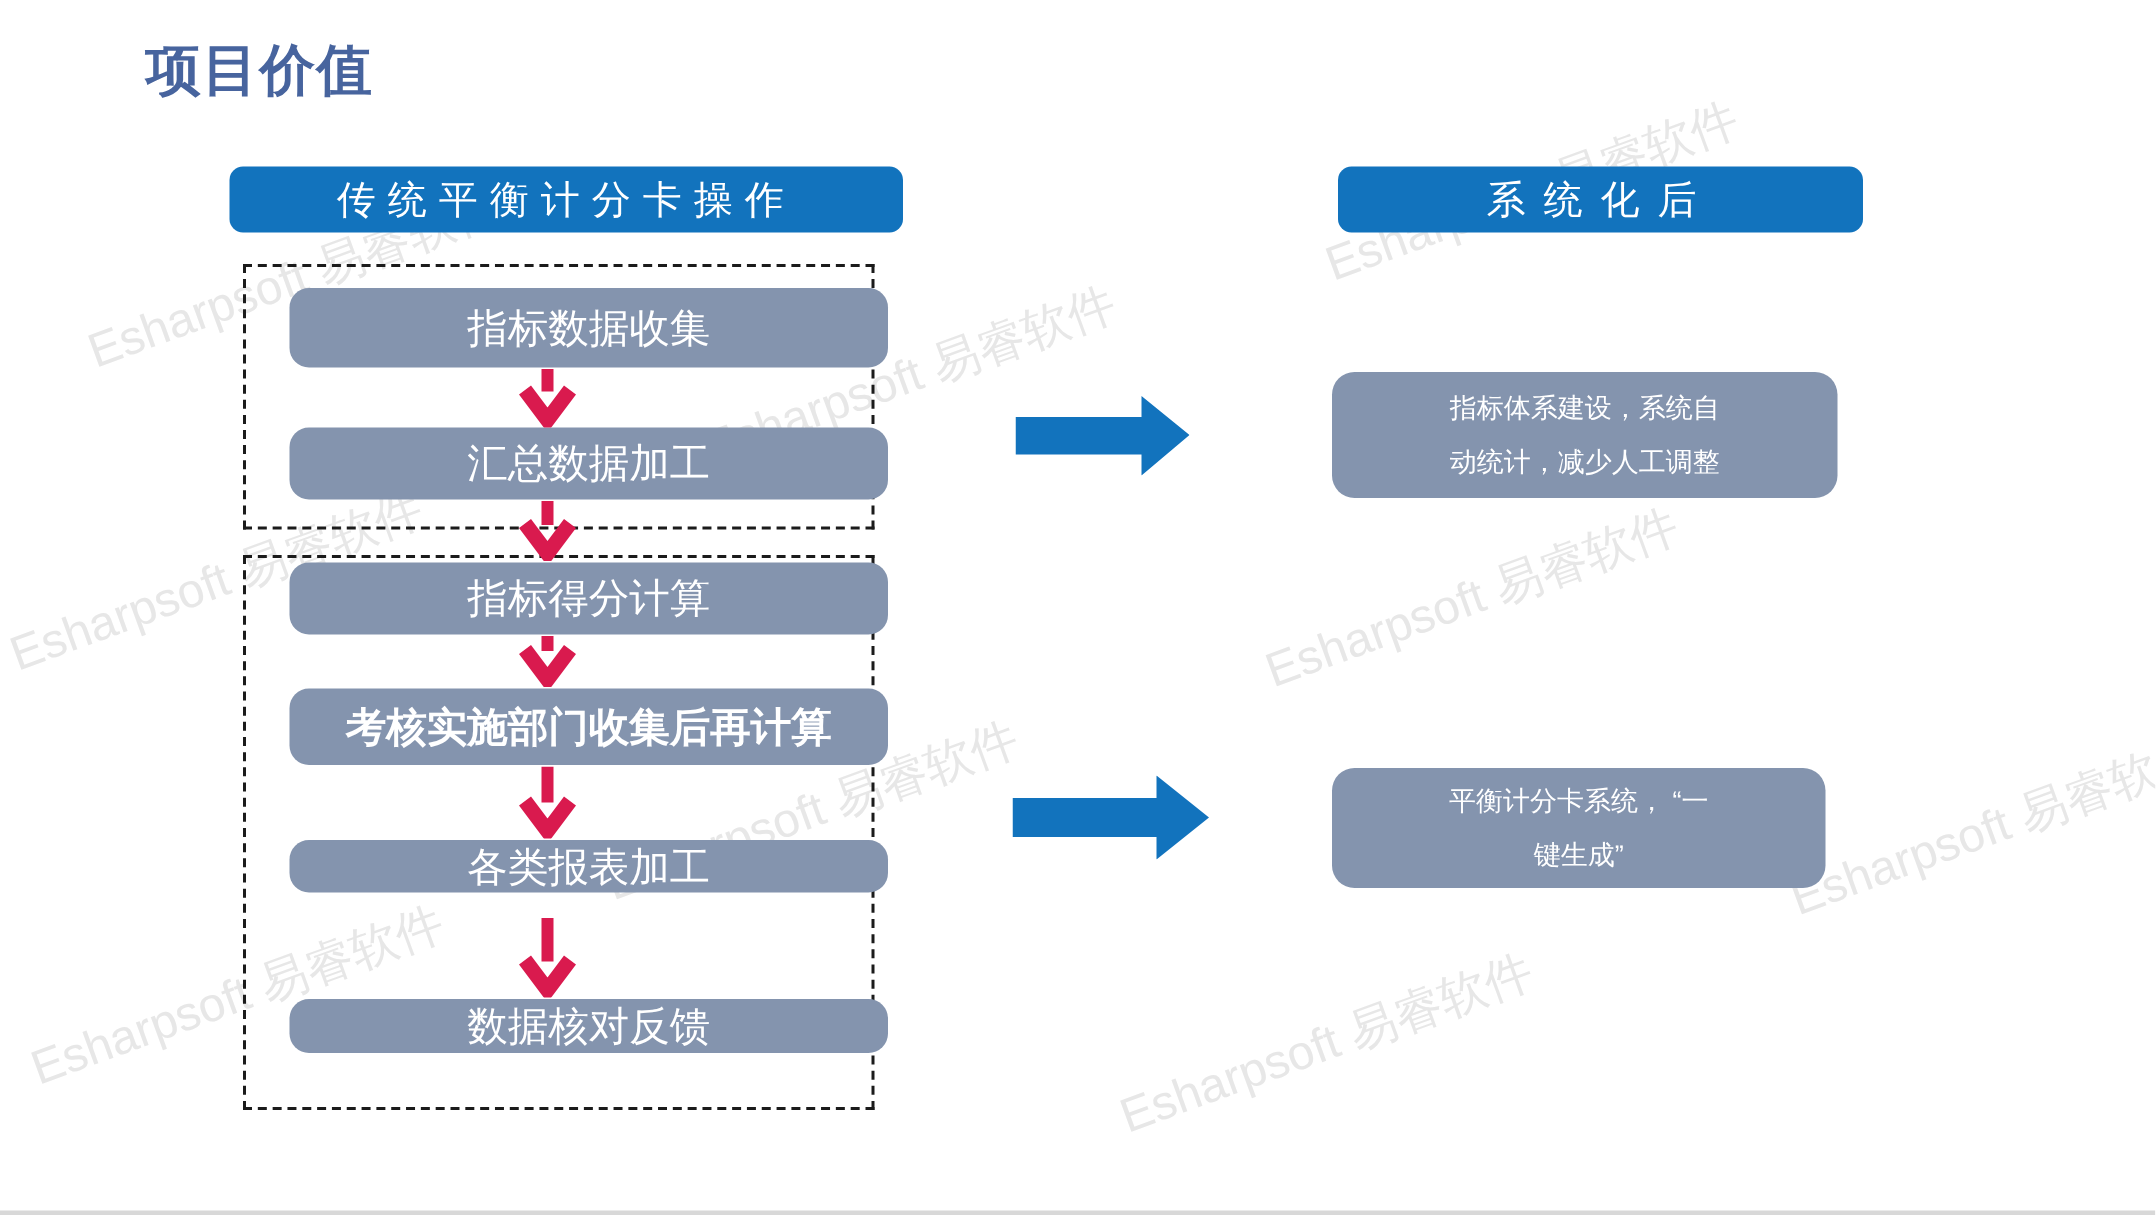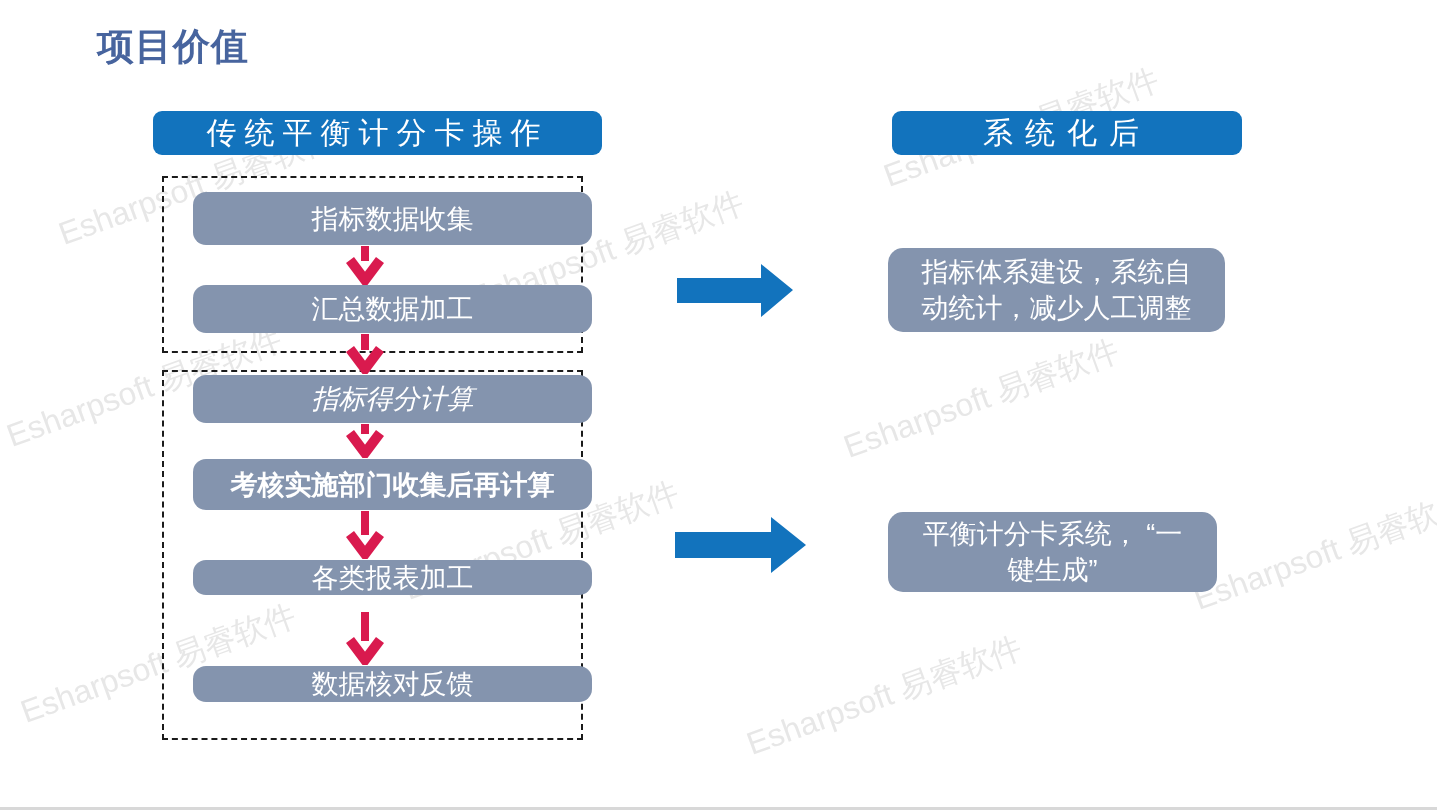--- a/index.html
+++ b/index.html
@@ -13,21 +13,21 @@
     color:var(--watermark-gray,#e7e7e7);transform:rotate(-20deg);
     transform-origin:left center;z-index:0;user-select:none;
   }
   .title{
     position:absolute;left:97px;top:22px;font-size:37px;font-weight:bold;
     color:var(--title-blue,#47649E);z-index:2;letter-spacing:1px;
   }
   .hdr{
     position:absolute;height:44px;background:var(--header-blue,#1273BD);
     border-radius:9px;color:#ffffff;display:flex;align-items:center;justify-content:center;
-    font-family:"Liberation Serif",serif;font-size:30px;z-index:2;
+    font-family:"Liberation Serif",serif;font-size:26px;z-index:2;
   }
   .hdr-left{left:153px;top:111px;width:449px;letter-spacing:8px;}
   .hdr-right{left:892px;top:111px;width:350px;letter-spacing:12px;}
   .dashed{
     position:absolute;left:162px;width:421px;border:2px dashed #1b1b1b;
     background:transparent;z-index:1;box-sizing:border-box;
   }
   .group1{top:176px;height:177px;}
   .group2{top:370px;height:370px;}
   .step{
@@ -36,21 +36,21 @@
     font-size:27px;z-index:2;margin-left:26px;
   }
   .redarrow{position:absolute;left:343px;width:44px;z-index:3;}
   .redarrow line,.redarrow polyline{stroke:var(--arrow-red,#D91A4E);}
   .redarrow polyline{fill:none;}
   .bluearrow{position:absolute;z-index:2;}
   .bluearrow polygon{fill:var(--header-blue,#1273BD);}
   .result{
     position:absolute;background:var(--box-gray,#8494AE);border-radius:15px;color:#ffffff;
     display:flex;align-items:center;justify-content:center;text-align:center;
-    font-size:27px;line-height:36px;white-space:pre-line;z-index:2;
+    font-size:18px;line-height:36px;white-space:pre-line;z-index:2;
   }
   .r1{left:888px;top:248px;width:337px;height:84px;}
   .r2{left:888px;top:512px;width:329px;height:80px;}
   .bottom-rule{position:absolute;left:0;top:807px;width:1437px;height:3px;background:#d8d8d8;z-index:2;}
 </style>
 </head>
 <body>
 
 <div class="slide">
 
@@ -67,21 +67,21 @@
   <div class="title">项目价值</div>
 
   <div class="hdr hdr-left">传统平衡计分卡操作</div>
   <div class="hdr hdr-right">系统化后</div>
 
   <div class="dashed group1"></div>
   <div class="dashed group2"></div>
 
   <div class="step" style="top:192px;height:53px;">指标数据收集</div>
   <div class="step" style="top:285px;height:48px;">汇总数据加工</div>
-  <div class="step" style="top:375px;height:48px;font-style:italic;">指标得分计算</div>
+  <div class="step" style="top:375px;height:48px;">指标得分计算</div>
   <div class="step" style="top:459px;height:51px;font-weight:bold;">考核实施部门收集后再计算</div>
   <div class="step" style="top:560px;height:35px;">各类报表加工</div>
   <div class="step" style="top:666px;height:36px;text-align:right;">数据核对反馈</div>
 
   <svg class="redarrow" style="top:246px;" width="44" height="39" viewBox="0 0 44 39">
     <line x1="22" y1="0" x2="22" y2="15" stroke-width="8"></line>
     <polyline points="7,14 22,34 37,14" stroke-width="10"></polyline>
   </svg>
   <svg class="redarrow" style="top:334px;" width="44" height="40" viewBox="0 0 44 40">
     <line x1="22" y1="0" x2="22" y2="16" stroke-width="8"></line>

